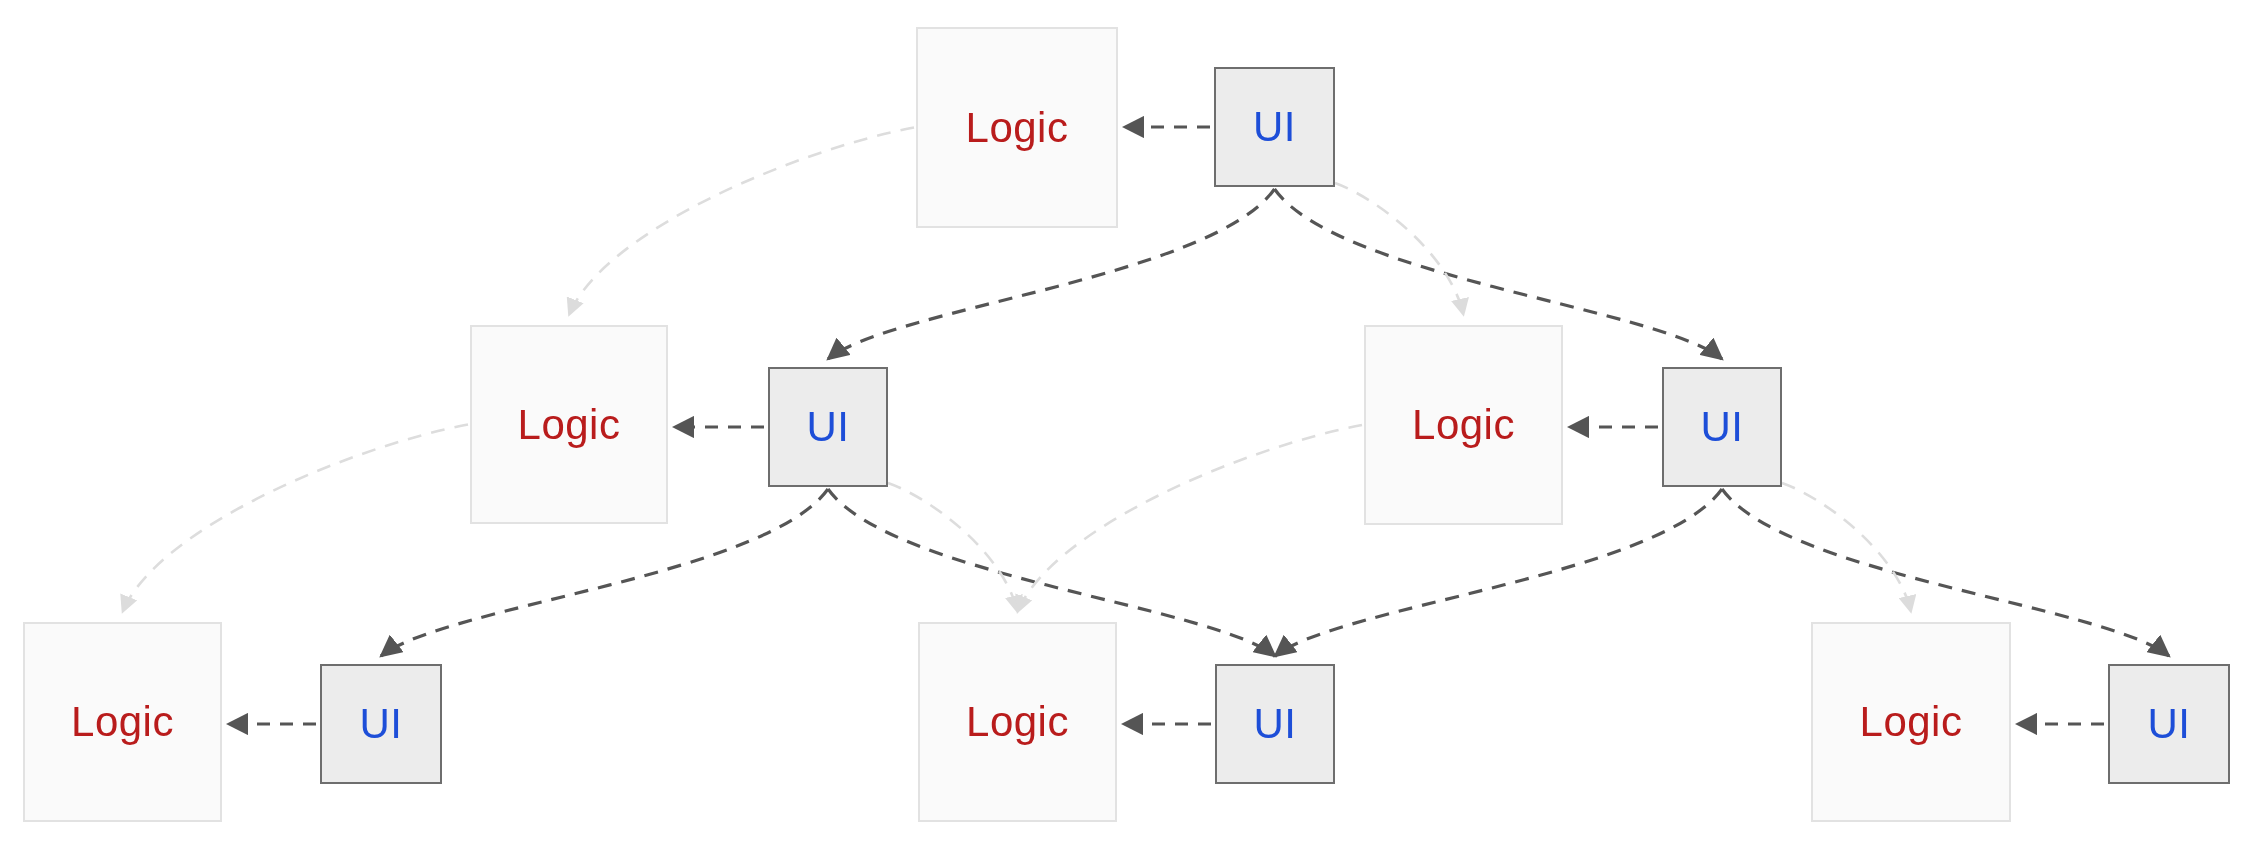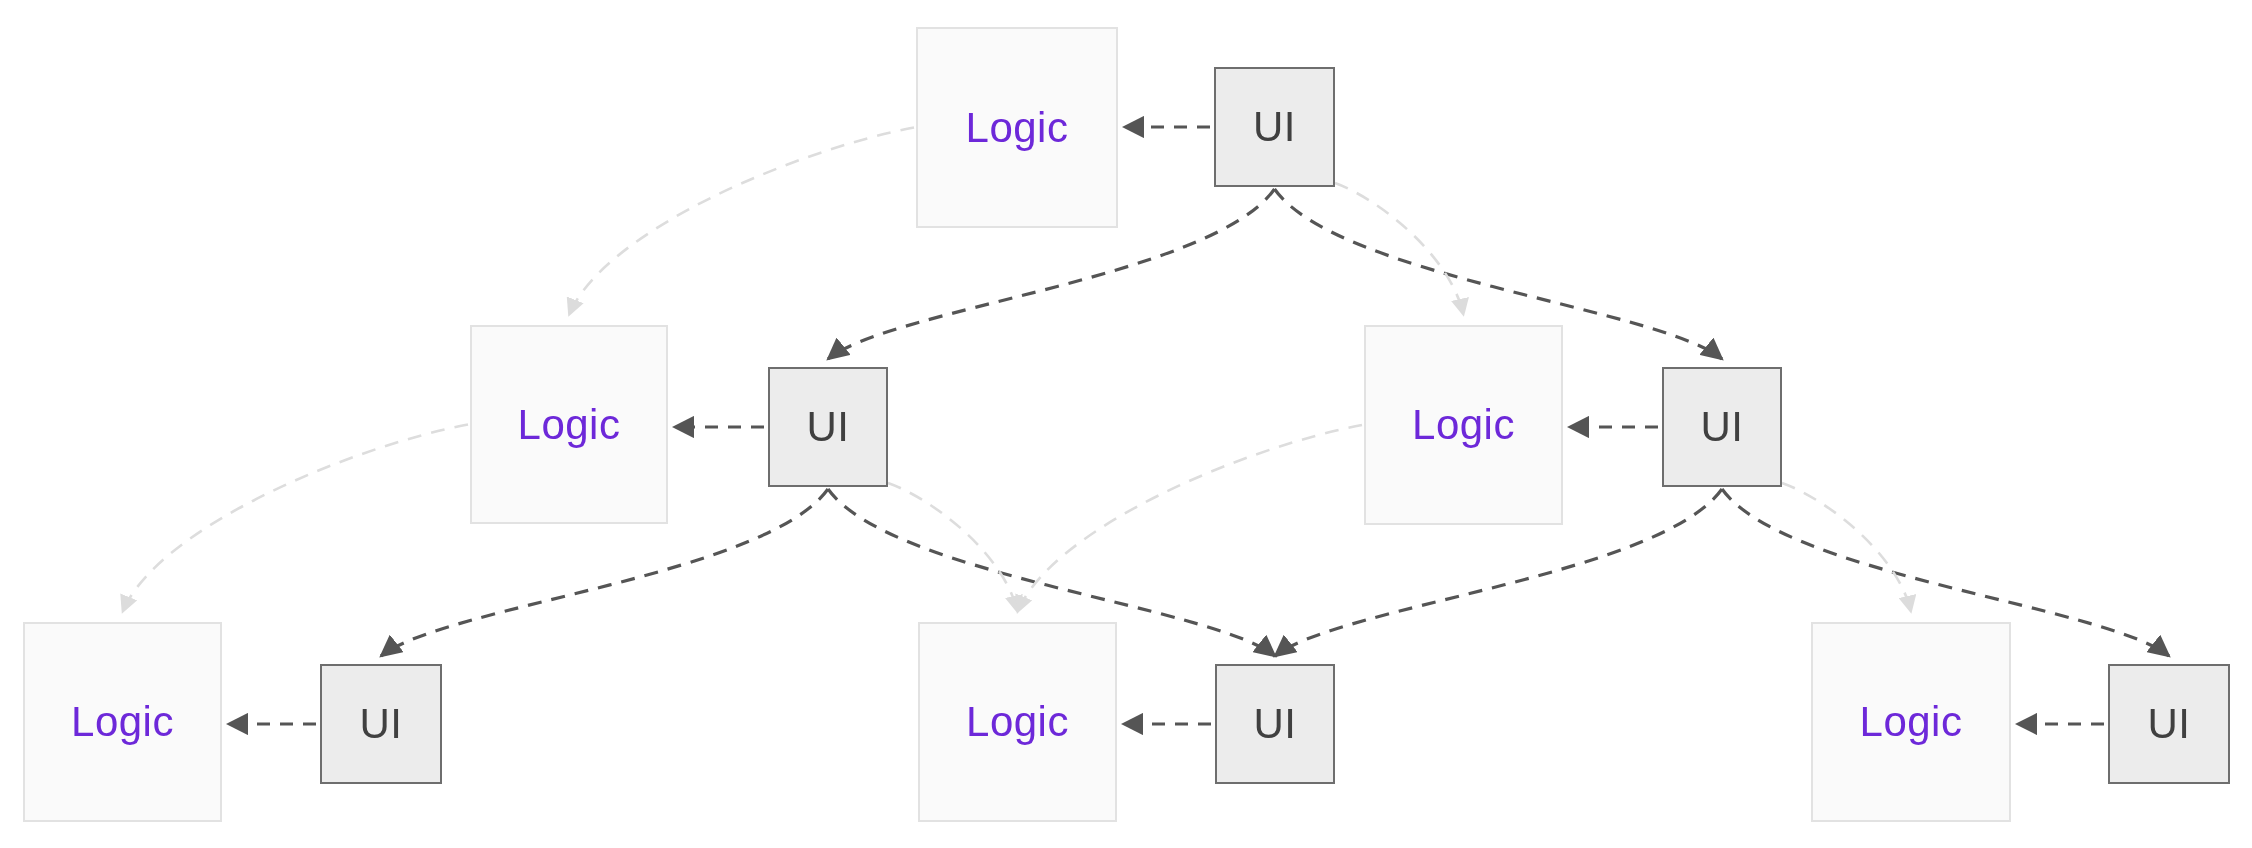--- a/index.html
+++ b/index.html
@@ -29,28 +29,28 @@
     position: absolute;
     box-sizing: border-box;
     display: flex;
     align-items: center;
     justify-content: center;
     line-height: 1;
   }
   .node.logic {
     background: #fafafa;
     border: 2px solid #e2e2e2;
-    color: #6d28d9;
+    color: #b91c1c;
     font-size: 42px;
     font-weight: 400;
   }
   .node.ui {
     background: #ececec;
     border: 2px solid #6e6e6e;
-    color: #404040;
+    color: #1d4ed8;
     font-size: 42px;
     font-weight: 400;
     text-align: right;
   }
   .node-label {
     display: block;
     letter-spacing: 0.5px;
   }
 </style>
 </head>

